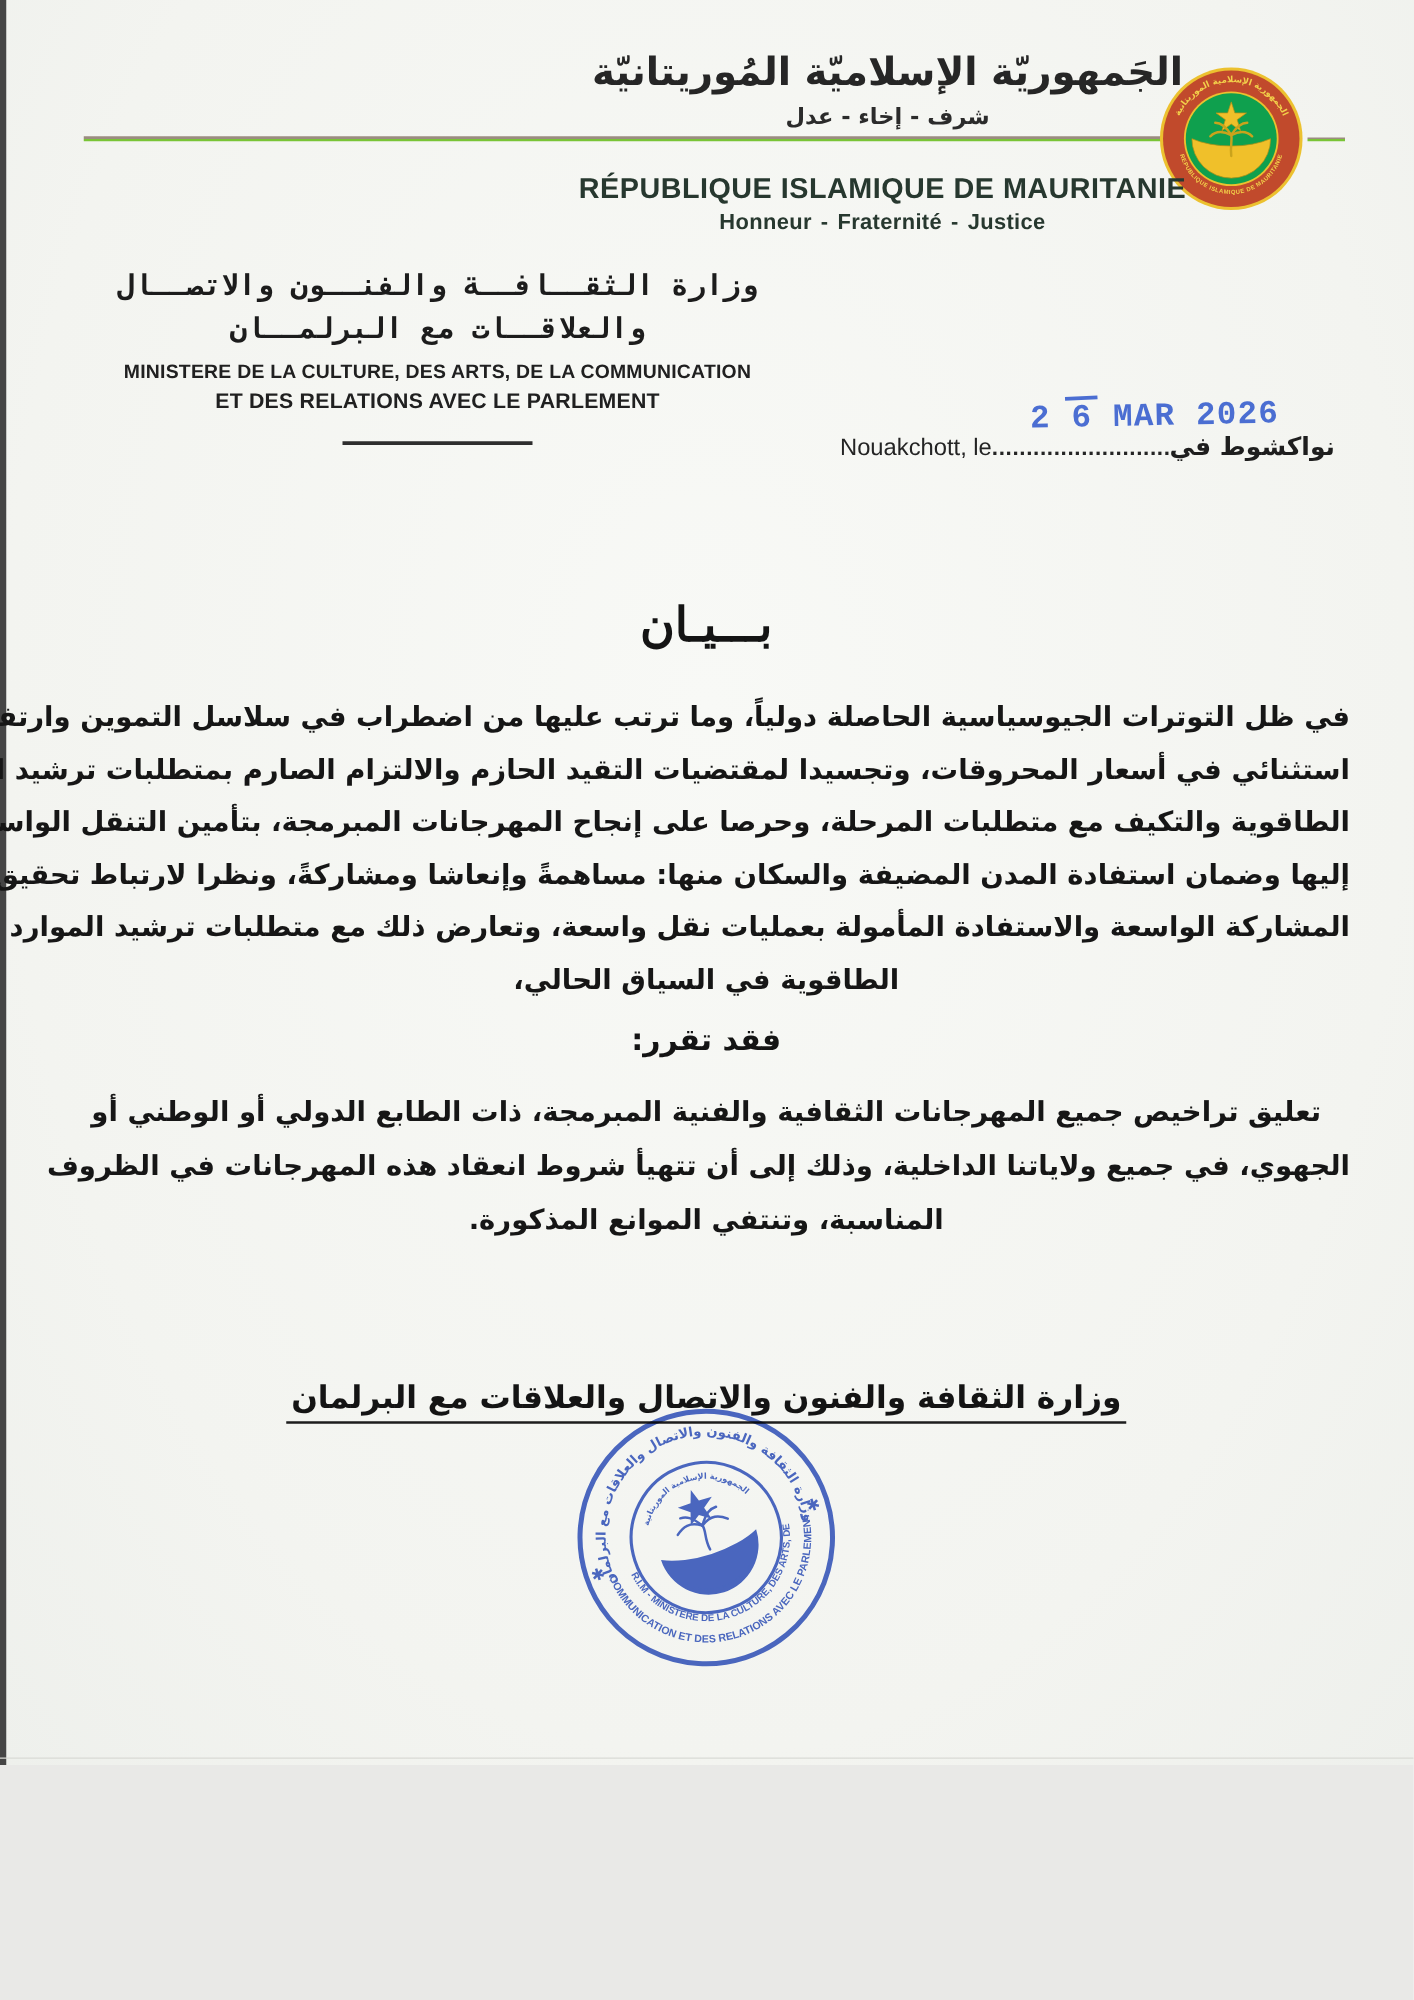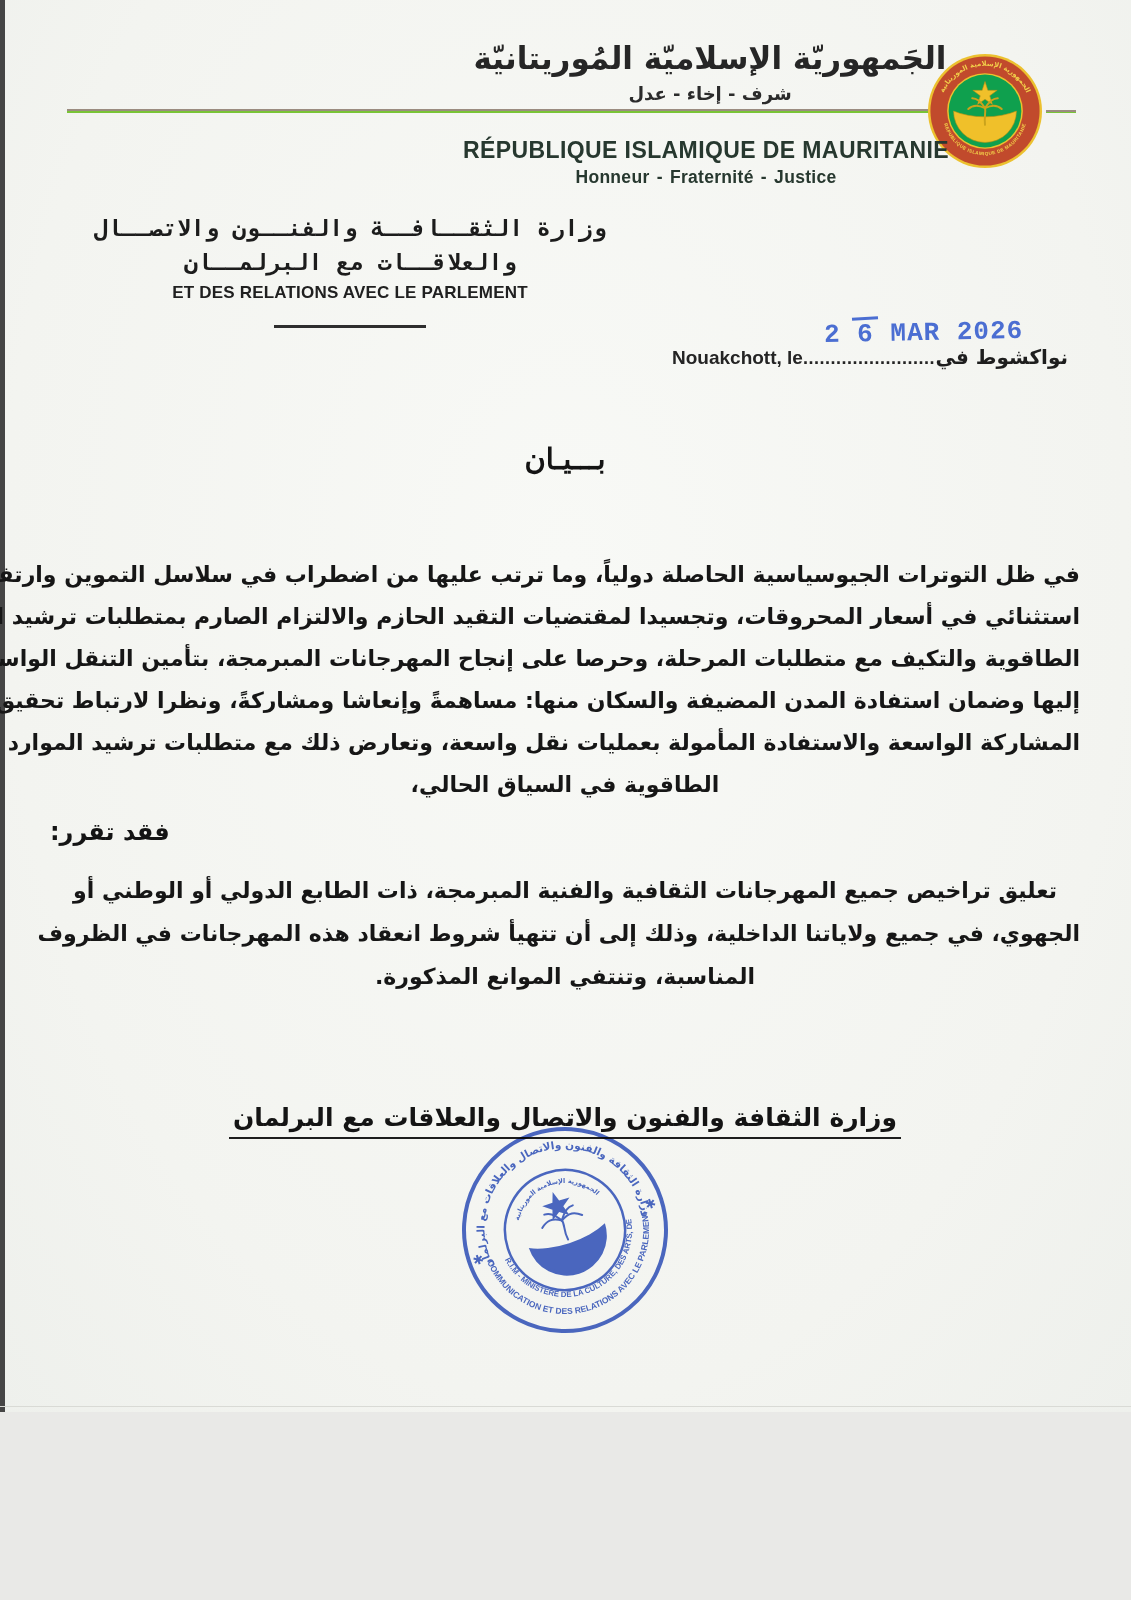--- a/index.html
+++ b/index.html
@@ -49,48 +49,48 @@
   }
   .ministry .fr{font-size:15.5px;font-weight:700;line-height:23px;letter-spacing:0.2px;color:#202020;margin-top:5px;}
   .ministry .fr2{font-size:17px;font-weight:700;line-height:23px;letter-spacing:0.2px;color:#202020;}
   .ministry .rule{width:152px;margin:21px auto 0;border-top:3px solid #2e2e2e;}
 
   
   .dateline{
     position:absolute;left:672px;top:345px;width:398px;
     display:flex;align-items:baseline;
   }
-  .dateline .place{font-size:19px;font-weight:700;color:#242424;white-space:nowrap;}
+  .dateline .place{font-size:19px;font-weight:400;color:#242424;white-space:nowrap;}
   .dateline .dots{flex:1;overflow:hidden;font-size:18px;font-weight:700;color:#242424;letter-spacing:0.5px;white-space:nowrap;}
   .dateline .ar{font-family:"DejaVu Sans",sans-serif;direction:rtl;font-size:20px;font-weight:700;color:#1e1e1e;white-space:nowrap;padding-right:2px;}
   .date-stamp{
     position:absolute;left:824px;top:318px;width:200px;
     font-family:"Liberation Mono","DejaVu Sans Mono",monospace;
     font-size:26px;font-weight:700;letter-spacing:1px;
     transform:rotate(-1.2deg);white-space:nowrap;
   }
   .date-stamp-mark{position:absolute;left:852px;top:317px;width:26px;height:3px;transform:rotate(-3deg);}
 
   
   .stmt-title{
-    position:absolute;left:50px;top:442px;width:1030px;text-align:center;
+    position:absolute;left:50px;top:478px;width:1030px;text-align:center;
     font-family:Liberation Serif, serif;direction:rtl;
-    font-size:29px;font-weight:700;color:#141414;
+    font-size:38px;font-weight:700;color:#141414;
   }
   .body-block{position:absolute;left:50px;width:1030px;text-align:center;}
   .para1{top:554px;}
   .para2{top:869px;}
   .body-line{
     font-family:"DejaVu Sans",sans-serif;direction:rtl;
     font-size:22px;font-weight:700;line-height:42px;height:42px;
     color:#161616;white-space:nowrap;
   }
   .para2 .body-line{line-height:43px;height:43px;}
   .decision-heading{
-    position:absolute;left:50px;top:818px;width:1030px;text-align:left;
+    position:absolute;left:50px;top:818px;width:1030px;text-align:center;
     font-family:"DejaVu Sans",sans-serif;direction:rtl;
     font-size:24px;font-weight:700;color:#141414;
   }
   .signature{
     position:absolute;left:50px;top:1103px;width:1030px;text-align:center;
     font-family:"DejaVu Sans",sans-serif;direction:rtl;
     font-size:25px;font-weight:700;color:#141414;
   }
   .signature .underlined{border-bottom:2.5px solid #1d1d1d;padding:0 4px 5px;}
 
@@ -138,20 +138,21 @@
     </g>
   </svg>
 
   <div class="header-fr">
     <div class="state">RÉPUBLIQUE ISLAMIQUE DE MAURITANIE</div>
     <div class="motto-fr">Honneur - Fraternité - Justice</div>
   </div>
 
   <div class="ministry">
     <div class="ar">وزارة الثقــافــة والفنــون والاتصــال والعلاقــات مع البرلمــان</div>
+    <div class="fr">MINISTERE DE LA CULTURE, DES ARTS, DE LA COMMUNICATION</div>
     <div class="fr2">ET DES RELATIONS AVEC LE PARLEMENT</div>
     <div class="rule"></div>
   </div>
 
   <div class="dateline">
     <span class="place">Nouakchott, le</span>
     <span class="dots">........................................</span>
     <span class="ar">نواكشوط في</span>
   </div>
   <div class="date-stamp" id="dateStamp" style="color: rgb(75, 110, 210);">2 6 MAR 2026</div>

